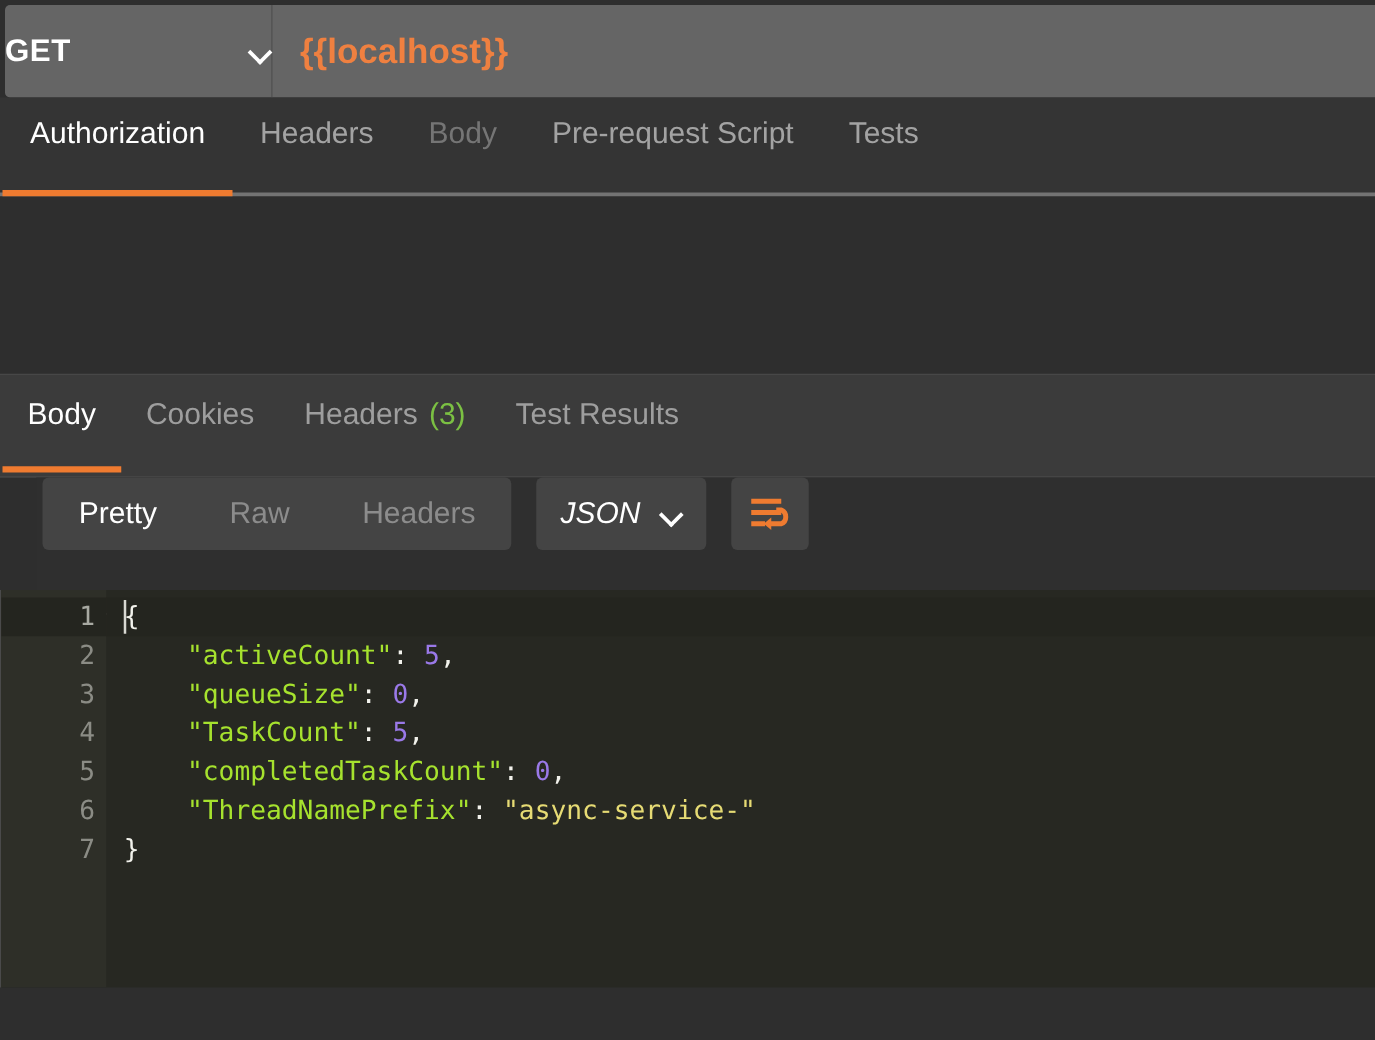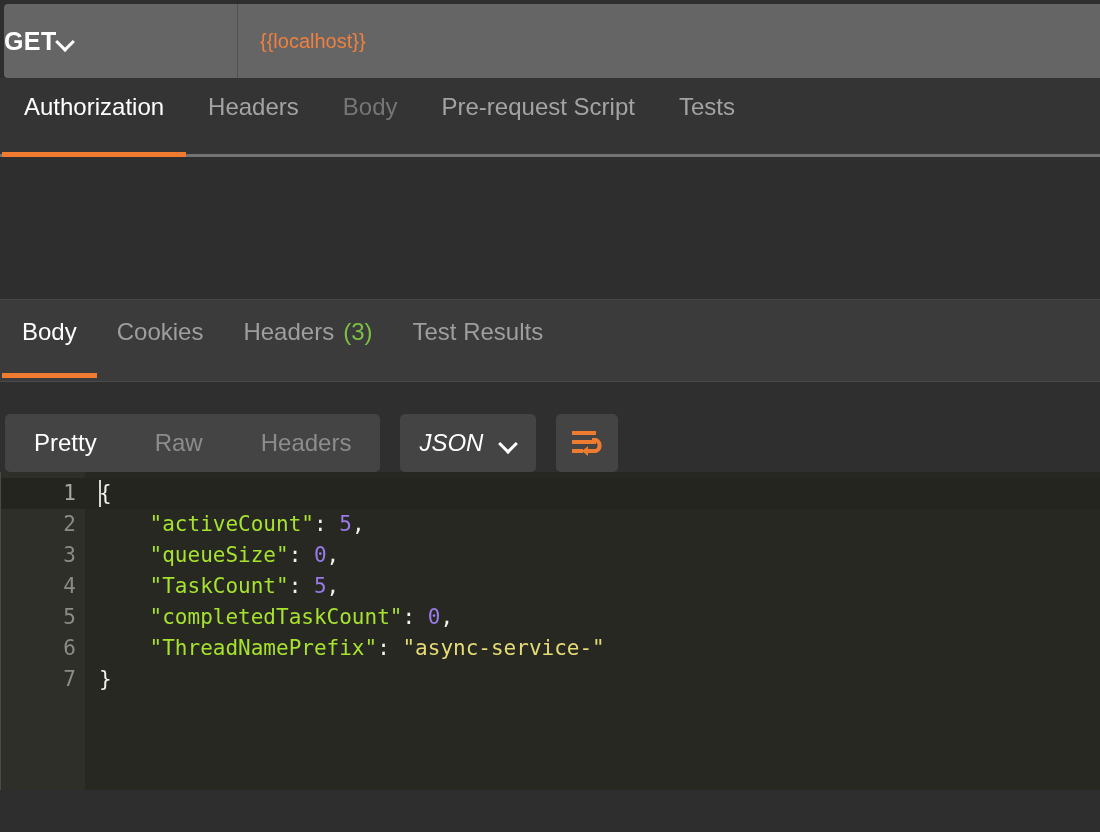--- a/index.html
+++ b/index.html
@@ -23,24 +23,24 @@
     box-sizing: border-box;
   }
   .url-bar {
     display: flex;
     height: 74px;
     background: #656565;
     border-radius: 4px 0 0 4px;
     align-items: stretch;
   }
   .method-box {
-    width: 234px;
-    display: flex;
-    align-items: center;
-    justify-content: flex-start;
+    width: 214px;
+    display: flex;
+    align-items: center;
+    justify-content: space-between;
     border-right: 1px solid #505050;
     box-sizing: border-box;
   }
   .method-label {
     color: #ffffff;
     font-size: 25px;
     font-weight: bold;
     letter-spacing: 0.4px;
   }
   .chevron {
@@ -58,24 +58,25 @@
     height: 11px;
     border-right: 3.5px solid #ffffff;
     border-bottom: 3.5px solid #ffffff;
     transform: rotate(45deg);
   }
   .url-input {
     flex: 1;
     display: flex;
     align-items: center;
     padding-left: 22px;
-    font-size: 20px;
+    font-size: 28px;
     color: #ffffff;
     white-space: nowrap;
     overflow: hidden;
+    font-weight: bold;
   }
   .url-var { color: #ef8040; }
 
   
   .req-tabs {
     height: 79px;
     background: #343434;
     border-bottom: 3px solid #737373;
     display: flex;
     align-items: flex-start;
@@ -177,24 +178,25 @@
   .badge-count {
     color: #7bc043;
     margin-left: 9px;
   }
 
   
   .view-toolbar {
     height: 90px;
     background: #2f2f2f;
     display: flex;
-    align-items: flex-end;
+    align-items: flex-start;
     padding-left: 5px;
     box-sizing: border-box;
     gap: 20px;
+    margin-left: 29px;
   }
   .seg-group {
     display: flex;
     background: #444444;
     border-radius: 5px;
     height: 58px;
     align-items: stretch;
   }
   .seg-item {
     display: flex;

